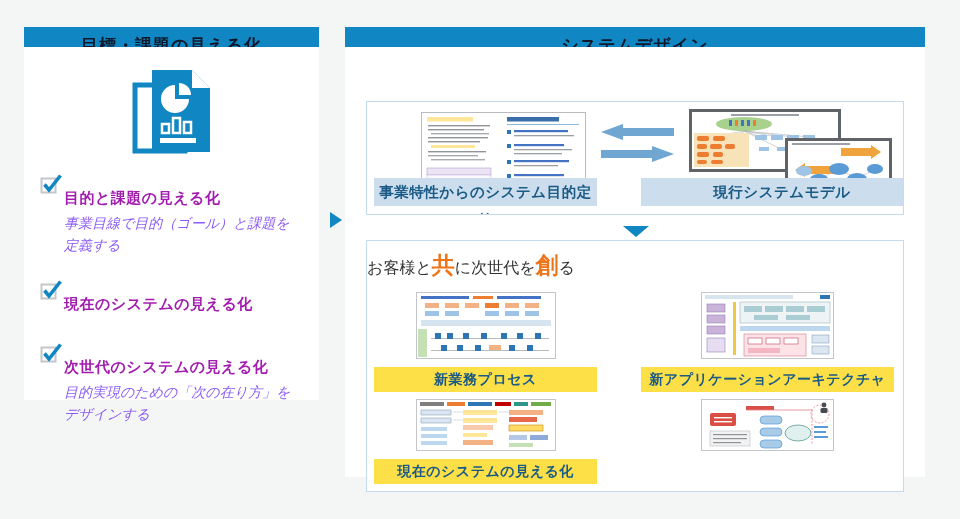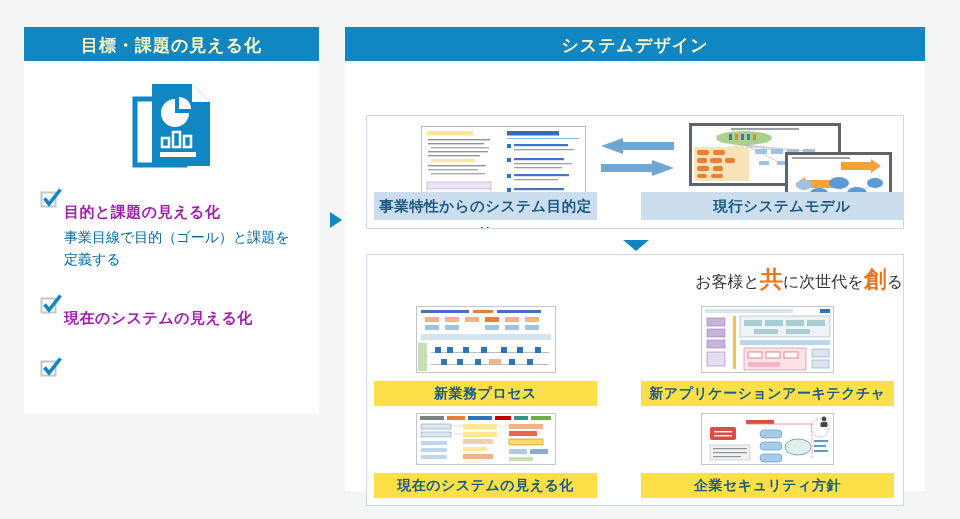--- a/index.html
+++ b/index.html
@@ -4,35 +4,35 @@
 <style>
   html,body{margin:0;padding:0;}
   body{
     width:960px;height:519px;position:relative;
     background:#f4f5f5;
     font-family:"Liberation Sans","DejaVu Sans",sans-serif;
     color:#333;overflow:hidden;
   }
   .panel{position:absolute;top:27px;}
   .panel-header{
-    height:34px;line-height:38px;text-align:center;
-    background:#1086c2;color:#fef9c3;font-size:17px;font-weight:bold;
+    height:20px;line-height:38px;text-align:center;
+    background:#1086c2;color:#0f172a;font-size:17px;font-weight:bold;
     letter-spacing:1px;
   }
   .panel-body{background:#ffffff;position:relative;}
 
   
   #left-panel{left:24px;width:295px;}
   #left-panel .panel-body{height:353px;}
   .big-icon-wrap{text-align:center;padding-top:17px;height:100px;}
   .checklist{padding:8px 10px 0 16px;}
   .check-item{display:flex;margin-bottom:22px;}
   .check-item .box-icon{flex:0 0 24px;padding-top:1px;}
   .check-title{font-size:15px;font-weight:bold;color:#a21caf;margin-bottom:5px;letter-spacing:.5px;margin-top:17px;}
-  .check-desc{font-size:14px;color:#0369a1;line-height:1.55;width:234px;}
+  .check-desc{font-size:14px;color:#8b5cf6;line-height:1.55;width:234px;font-style:italic;}
 
   
   #panel-connector{position:absolute;left:330px;top:212px;width:12px;height:16px;}
 
   
   #right-panel{left:345px;width:580px;}
   #right-panel .panel-body{height:430px;}
   .inner-box{
     position:absolute;left:21px;width:536px;
     border:1px solid #c5daeb;background:#fff;overflow:hidden;
@@ -47,21 +47,21 @@
     background:#ccdeed;color:#1a5a85;font-weight:bold;font-size:14.5px;
     text-align:center;letter-spacing:.5px;
   }
   #current-label-left{left:7px;top:76px;width:223px;}
   #current-label-right{left:274px;top:76px;width:282px;}
   .sync-arrows{position:absolute;left:234px;top:21px;width:73px;height:40px;z-index:2;}
 
   #down-triangle{position:absolute;left:278px;top:176px;width:26px;height:11px;}
 
   .next-heading{
-    position:absolute;top:9px;left:0;width:100%;text-align:right;
+    position:absolute;top:9px;left:0;width:100%;text-align:left;
     font-size:16px;color:#333;
   }
   .next-heading .em{font-size:23px;font-weight:bold;color:#ed7418;}
 
   .cell{position:absolute;}
   .cell .thumb2{margin:0 auto;}
   .cell-label{
     height:25px;line-height:25px;margin-top:8px;
     background:#fde047;color:#1a5a85;font-weight:bold;font-size:14px;
     text-align:center;letter-spacing:.5px;
@@ -115,20 +115,24 @@
         </div>
       </div>
 
       <div class="check-item">
         <span class="box-icon">
           <svg width="23" height="21" viewBox="0 0 23 21">
             <rect x="1.5" y="5.5" width="14" height="14" fill="#fff" stroke="#c3c6ca" stroke-width="2"></rect>
             <path d="M4.5 11.5 L9 17 L20.5 2.5" fill="none" stroke="#1086c2" stroke-width="3.6"></path>
           </svg>
         </span>
+        <div>
+          <div class="check-title">次世代のシステムの見える化</div>
+          <div class="check-desc">目的実現のための「次の在り方」をデザインする</div>
+        </div>
       </div>
     </div>
 
   </div>
 </div>
 
 <div id="panel-connector">
   <svg width="12" height="16" viewBox="0 0 12 16">
       <polygon points="0,0 12,8 0,16" fill="#1086c2"></polygon>
     </svg>
@@ -419,18 +423,17 @@
               <circle cx="122" cy="5" r="2.4"></circle>
                 <rect x="118.5" y="8" width="7" height="5" rx="1.5"></rect>
             </g>
             <g fill="#5b9bd5">
               <rect x="112" y="26" width="14" height="2"></rect>
                 <rect x="112" y="31" width="12" height="2"></rect>
                 <rect x="112" y="36" width="14" height="2"></rect>
             </g>
           </svg>
         </div>
-        <div class="cell-label">企業セキュリティ方針</div>
       </div>
 
     </div>
   </div>
 </div>
 
 </body></html>

